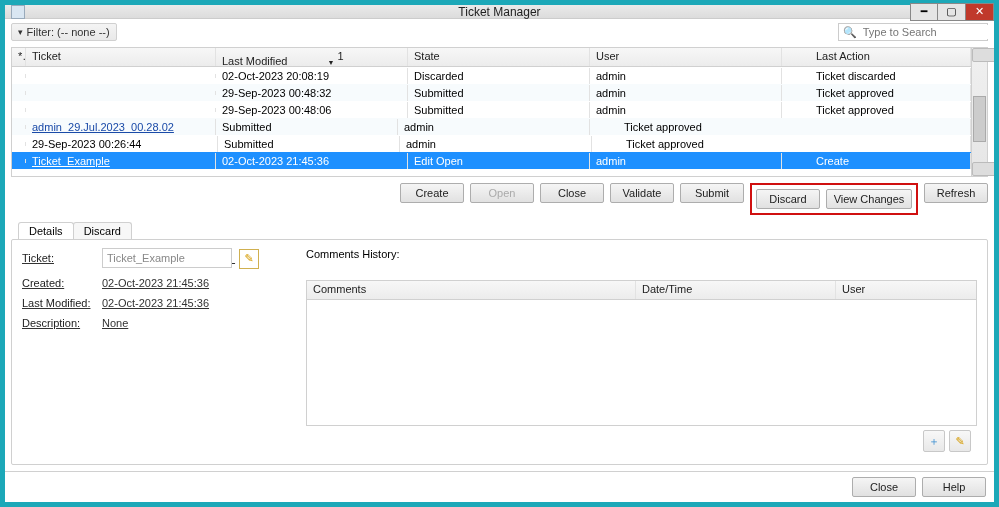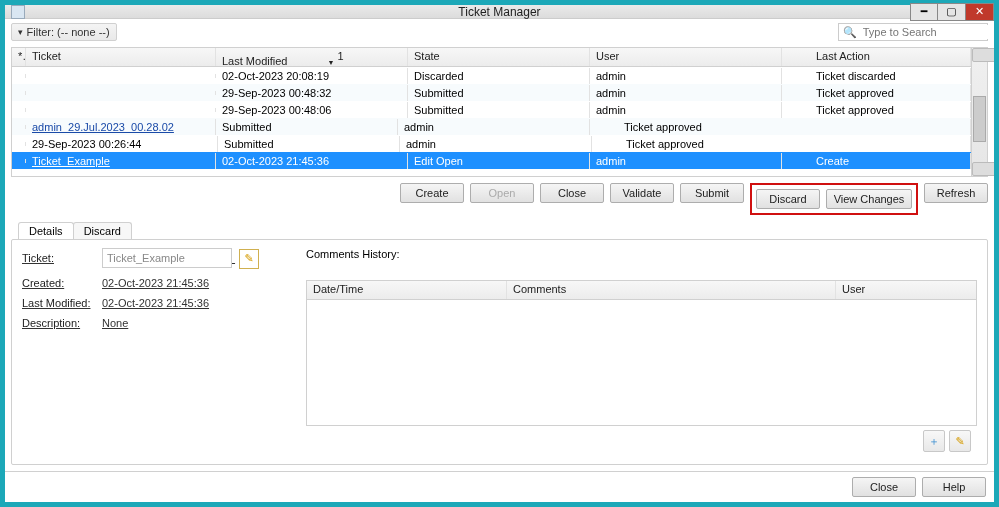--- a/index.html
+++ b/index.html
@@ -189,22 +189,22 @@
             <div class="lbl">Last Modified:</div>
             <div>02-Oct-2023 21:45:36</div>
             <div class="lbl">Description:</div>
             <div>None</div>
           </div>
         </div>
         <div class="comments">
           <div class="lbl">Comments History:</div>
           <div class="cgrid">
             <div class="hdr">
+              <div class="cell cc1">Comments</div>
               <div class="cell cc2">Date/Time</div>
-              <div class="cell cc1">Comments</div>
               <div class="cell cc3">User</div>
             </div>
           </div>
           <div class="panelfoot">
             <div class="sqbtn">
                 <span>＋</span>
               </div>
             <div class="sqbtn pen">
                 <span>✎</span>
               </div>

